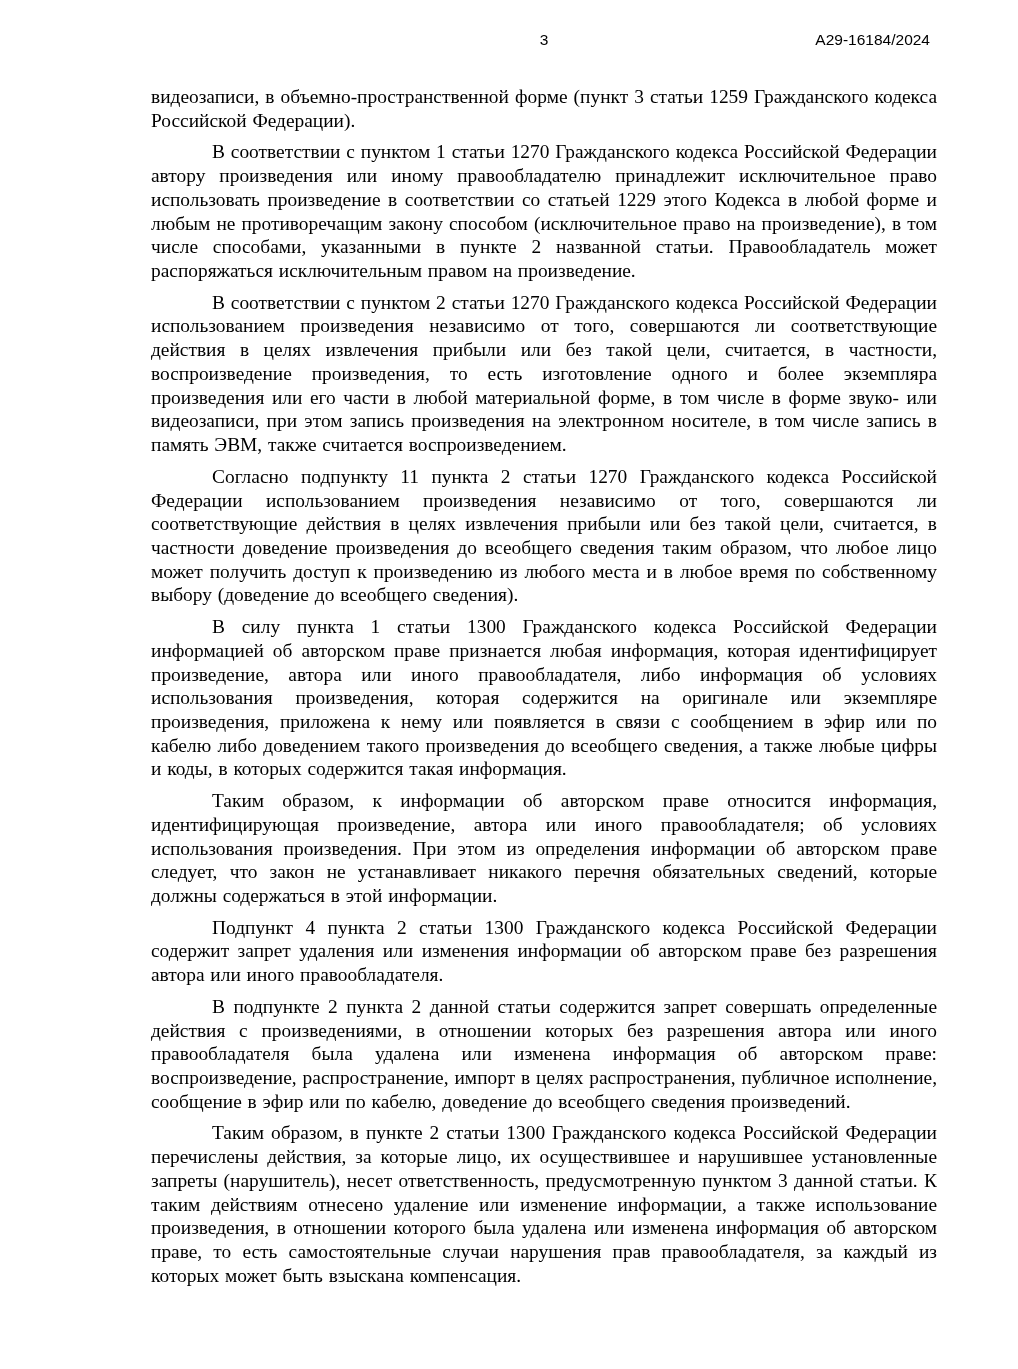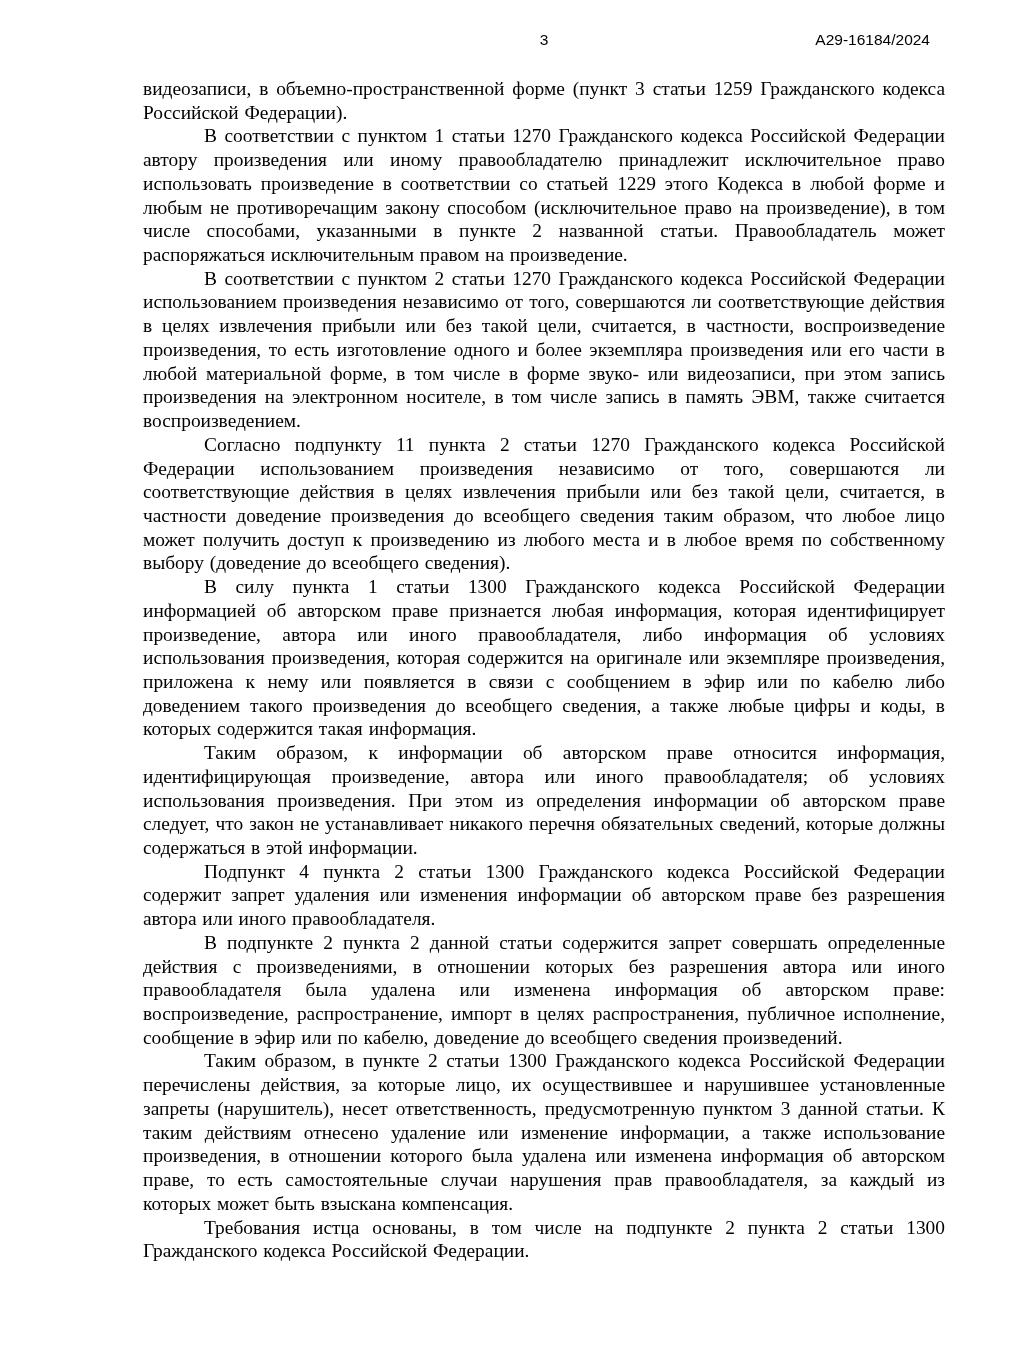--- a/index.html
+++ b/index.html
@@ -39,21 +39,21 @@
     top: 0;
     text-align: left;
   }
   .document-body {
     position: absolute;
     top: 77px;
     left: 143px;
     width: 802px;
   }
   .document-body p {
-    margin: 0;
+    margin: 8px;
     padding: 0;
     font-size: 19.4px;
     line-height: 23.72px;
     text-align: justify;
     text-indent: 61px;
     word-spacing: 1px;
   }
   .document-body p.no-indent {
     text-indent: 0;
   }
@@ -71,16 +71,15 @@
   <div class="document-body">
     <p class="no-indent">видеозаписи, в объемно-пространственной форме (пункт 3 статьи 1259 Гражданского кодекса Российской Федерации).</p>
     <p>В соответствии с пунктом 1 статьи 1270 Гражданского кодекса Российской Федерации автору произведения или иному правообладателю принадлежит исключительное право использовать произведение в соответствии со статьей 1229 этого Кодекса в любой форме и любым не противоречащим закону способом (исключительное право на произведение), в том числе способами, указанными в пункте 2 названной статьи. Правообладатель может распоряжаться исключительным правом на произведение.</p>
     <p>В соответствии с пунктом 2 статьи 1270 Гражданского кодекса Российской Федерации использованием произведения независимо от того, совершаются ли соответствующие действия в целях извлечения прибыли или без такой цели, считается, в частности, воспроизведение произведения, то есть изготовление одного и более экземпляра произведения или его части в любой материальной форме, в том числе в форме звуко- или видеозаписи, при этом запись произведения на электронном носителе, в том числе запись в память ЭВМ, также считается воспроизведением.</p>
     <p>Согласно подпункту 11 пункта 2 статьи 1270 Гражданского кодекса Российской Федерации использованием произведения независимо от того, совершаются ли соответствующие действия в целях извлечения прибыли или без такой цели, считается, в частности доведение произведения до всеобщего сведения таким образом, что любое лицо может получить доступ к произведению из любого места и в любое время по собственному выбору (доведение до всеобщего сведения).</p>
     <p>В силу пункта 1 статьи 1300 Гражданского кодекса Российской Федерации информацией об авторском праве признается любая информация, которая идентифицирует произведение, автора или иного правообладателя, либо информация об условиях использования произведения, которая содержится на оригинале или экземпляре произведения, приложена к нему или появляется в связи с сообщением в эфир или по кабелю либо доведением такого произведения до всеобщего сведения, а также любые цифры и коды, в которых содержится такая информация.</p>
     <p>Таким образом, к информации об авторском праве относится информация, идентифицирующая произведение, автора или иного правообладателя; об условиях использования произведения. При этом из определения информации об авторском праве следует, что закон не устанавливает никакого перечня обязательных сведений, которые должны содержаться в этой информации.</p>
     <p>Подпункт 4 пункта 2 статьи 1300 Гражданского кодекса Российской Федерации содержит запрет удаления или изменения информации об авторском праве без разрешения автора или иного правообладателя.</p>
     <p>В подпункте 2 пункта 2 данной статьи содержится запрет совершать определенные действия с произведениями, в отношении которых без разрешения автора или иного правообладателя была удалена или изменена информация об авторском праве: воспроизведение, распространение, импорт в целях распространения, публичное исполнение, сообщение в эфир или по кабелю, доведение до всеобщего сведения произведений.</p>
     <p>Таким образом, в пункте 2 статьи 1300 Гражданского кодекса Российской Федерации перечислены действия, за которые лицо, их осуществившее и нарушившее установленные запреты (нарушитель), несет ответственность, предусмотренную пунктом 3 данной статьи. К таким действиям отнесено удаление или изменение информации, а также использование произведения, в отношении которого была удалена или изменена информация об авторском праве, то есть самостоятельные случаи нарушения прав правообладателя, за каждый из которых может быть взыскана компенсация.</p>
-    <p>Требования истца основаны, в том числе на подпункте 2 пункта 2 статьи 1300 Гражданского кодекса Российской Федерации.</p>
   </div>
 
 </div>
 
 </body></html>

